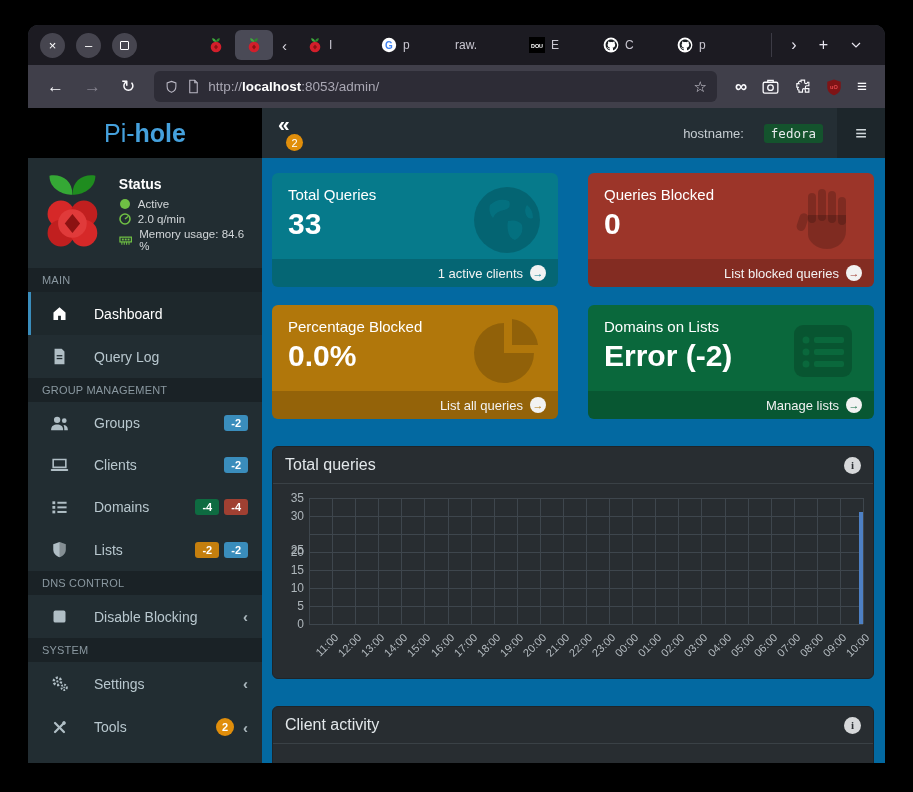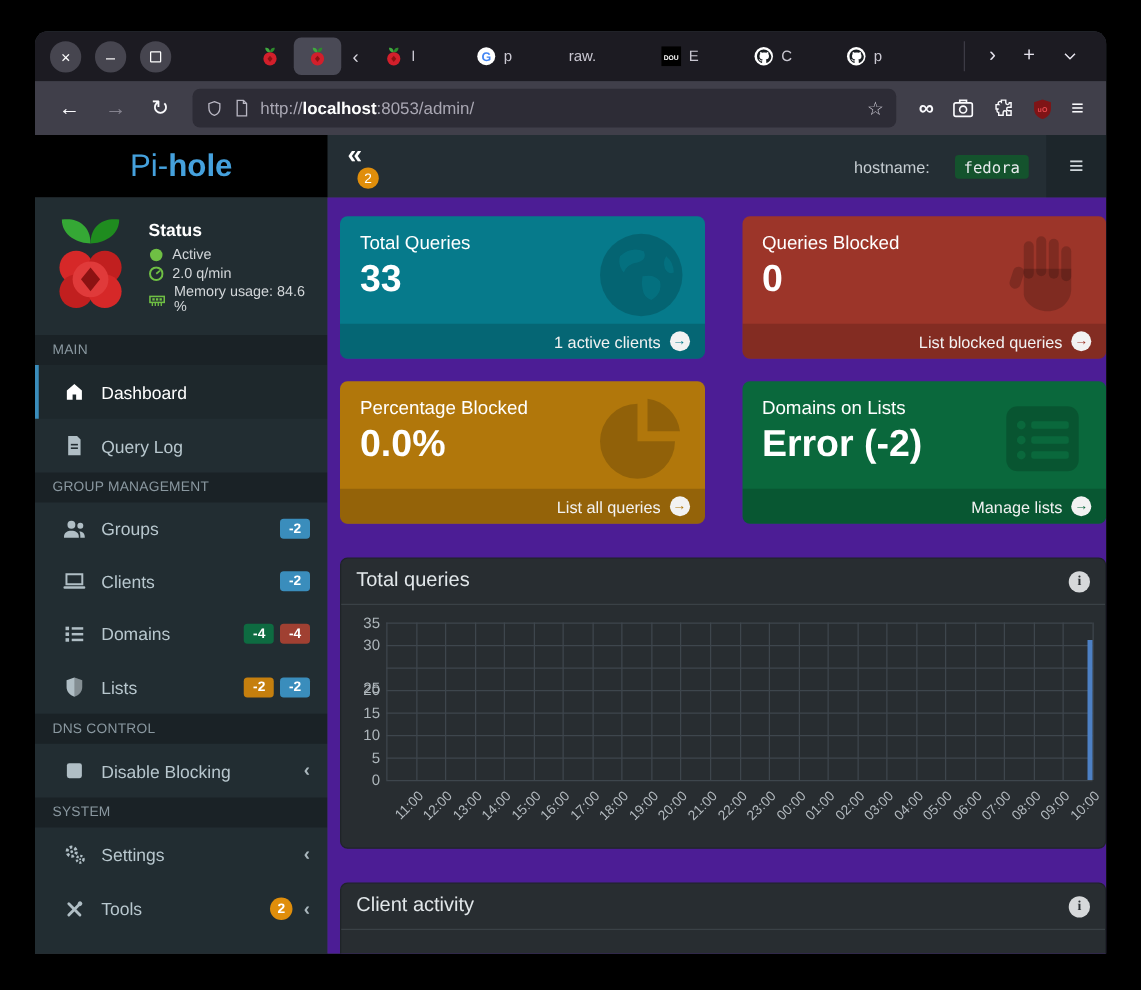--- a/index.html
+++ b/index.html
@@ -53,32 +53,32 @@
                    padding:2px 7px; border-radius:3px; font-size:12.5px; }
   .app-burger { width:48px; background:#1d262b; display:flex; align-items:center; justify-content:center;
                 color:#cfd6da; font-size:20px; }
 
   .sidebar { position:absolute; left:0; top:50px; bottom:0; width:234px; background:#222d32; overflow:hidden; }
   .status-block { display:flex; padding:10px 10px 12px 10px; }
   .status-col { margin-left:12px; padding-top:8px; }
   .status-title { color:#fff; font-weight:bold; font-size:14px; margin-bottom:6px; }
   .status-row { display:flex; align-items:center; gap:7px; color:#d2d6d9; font-size:11.5px; margin-bottom:3px; }
   .menu-header { background:#1a2226; color:#8a98a0; font-size:11px; padding:6px 14px; letter-spacing:0.2px; }
-  .menu-item { display:flex; align-items:center; gap:12px; padding:13px 14px 13px 18px; color:#b8c7ce;
+  .menu-item { display:flex; align-items:center; gap:25px; padding:13px 14px 13px 18px; color:#b8c7ce;
                font-size:14px; border-left:3px solid transparent; }
   .menu-item .mi-icon { width:20px; display:flex; justify-content:center; color:#b0bec5; }
   .menu-item.active { background:#1e282c; color:#fff; border-left-color:#3a8dbc; }
   .menu-item.active .mi-icon { color:#fff; }
   .mi-right { margin-left:auto; display:flex; align-items:center; gap:5px; }
   .badge { font-size:11px; font-weight:bold; color:#fff; padding:2px 7px; border-radius:3px; }
   .badge.round { width:18px; height:18px; padding:0; border-radius:50%; display:flex; align-items:center; justify-content:center; }
   .chevron { color:#aab7bd; font-size:15px; font-weight:bold; margin-left:4px; }
 
-  .content { position:absolute; left:234px; top:50px; right:0; bottom:0; background:#4c1d95;
-             overflow:hidden; padding:15px 0 0 10px; }
+  .content { position:absolute; left:234px; top:50px; right:0; bottom:0; background:#0369a1;
+             overflow:hidden; padding:15px 11px 0 10px; }
   .cards { display:grid; grid-template-columns:1fr 1fr; gap:18px 30px; }
   .card { position:relative; height:114px; border-radius:6px; color:#fff; overflow:hidden; }
   .card-label { font-size:15px; padding:13px 16px 0; position:relative; z-index:2; }
   .card-value { font-size:30px; font-weight:bold; padding:4px 16px 0; position:relative; z-index:2; }
   .card-icon { position:absolute; right:14px; top:10px; width:74px; height:74px; z-index:1; }
   .card-footer { position:absolute; left:0; right:0; bottom:0; height:28px; background:rgba(0,0,0,0.16);
                  display:flex; align-items:center; justify-content:flex-end; gap:7px; padding:0 12px;
                  font-size:13px; color:#f2f2f2; z-index:3; }
   .go-circle { width:16px; height:16px; border-radius:50%; background:#f2f2f2; display:inline-flex;
                align-items:center; justify-content:center; font-size:11px; font-weight:bold; }

